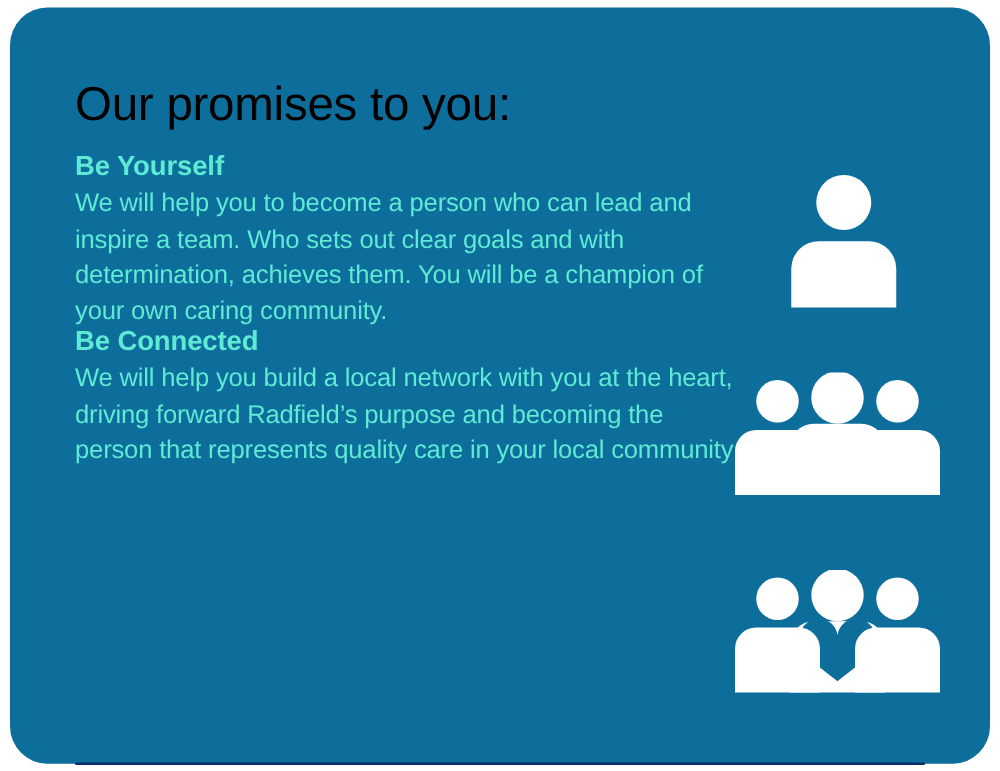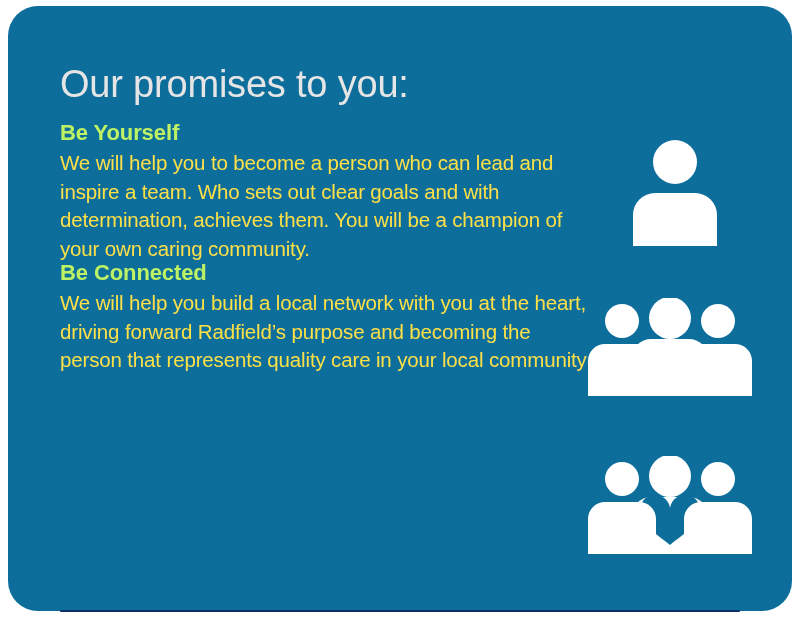--- a/index.html
+++ b/index.html
@@ -33,41 +33,41 @@
     background: #0b2f68;
     border-radius: 1px;
   }
   #page-title {
     position: absolute;
     left: 52px;
     top: 30px;
     font-size: 38px;
     font-weight: 400;
     letter-spacing: -0.2px;
-    color: #e5e5e5;
+    color: #000000;
     line-height: 46px;
     white-space: nowrap;
   }
   .promise {
     position: absolute;
     left: 52px;
     width: 530px;
   }
   .promise-heading {
     font-size: 22px;
     font-weight: 700;
-    color: #bef264;
+    color: #5eead4;
     letter-spacing: -0.1px;
     line-height: 29px;
     margin: 0 0 2px 0;
   }
   .promise-body {
     font-size: 20.5px;
     font-weight: 400;
-    color: #fde047;
+    color: #5eead4;
     line-height: 28.5px;
     letter-spacing: -0.15px;
     margin: 0;
   }
   #promise-0 { top: 112px; }
   #promise-1 { top: 252px; }
   #promise-2 { top: 420px; }
 
   .icon-slot {
     position: absolute;

